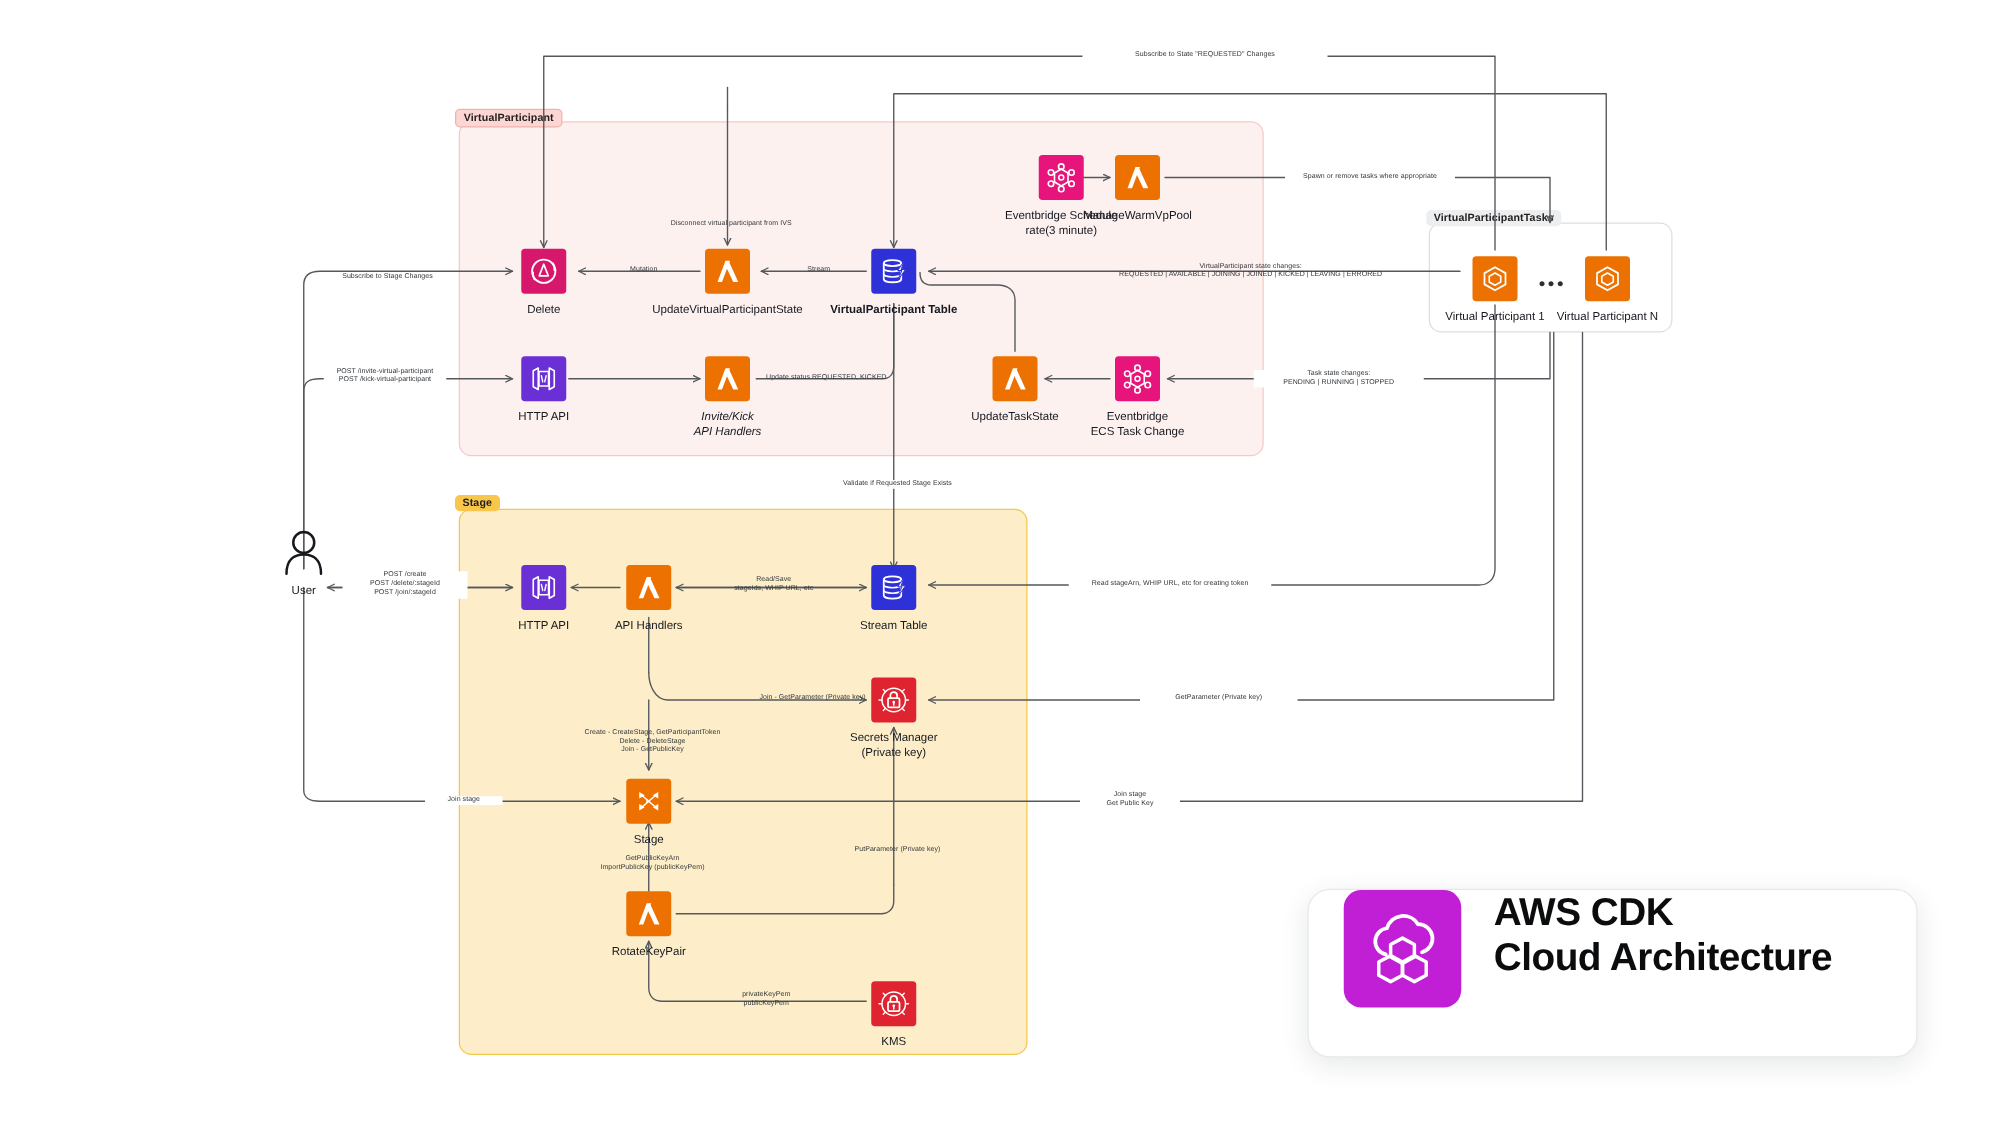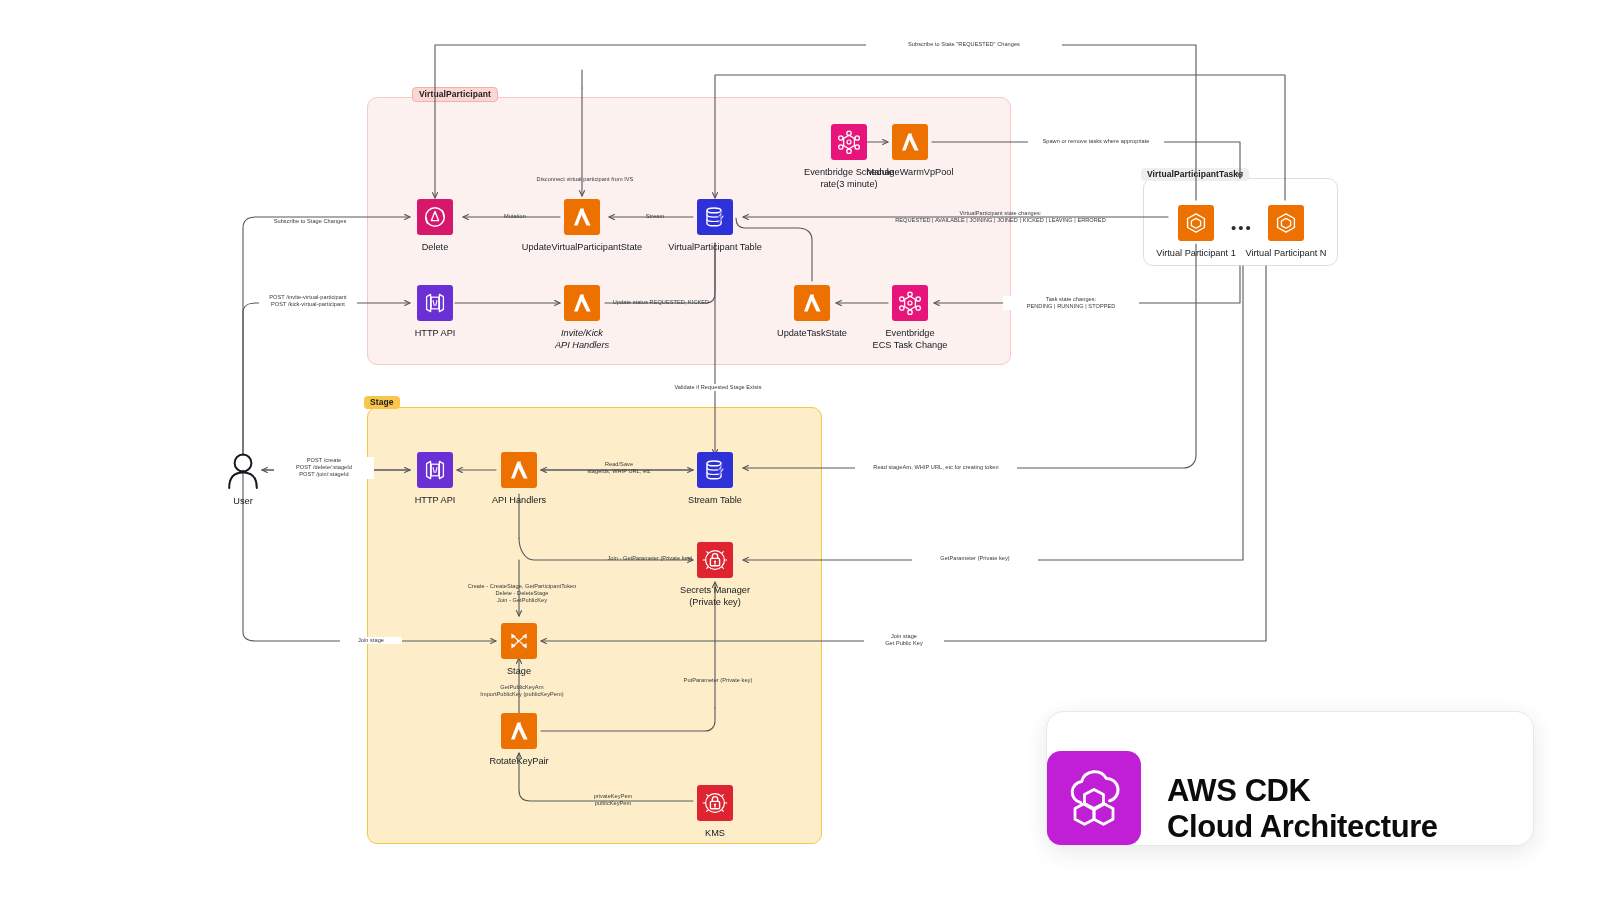--- a/index.html
+++ b/index.html
@@ -29,34 +29,34 @@
 
   .elabel{position:absolute;font-size:5.6px;line-height:7.2px;color:#34383c;
     text-align:center;white-space:pre;letter-spacing:.05px;
     background:#ffffff;padding:0 3px;}
   .elabel.ontint{background:transparent;}
 
   .dots{position:absolute;font-size:15px;letter-spacing:2px;color:#2b2f33;line-height:1;}
 
   #badge{position:absolute;left:1046px;top:711px;width:488px;height:135px;
     background:#ffffff;border:1px solid #e6e8ea;border-radius:18px;
-    box-shadow:0 6px 22px rgba(20,25,35,.10);display:flex;align-items:flex-end;gap:26px;
-    box-sizing:border-box;}
+    box-shadow:0 6px 22px rgba(20,25,35,.10);display:flex;align-items:flex-start;gap:26px;
+    padding-left:28px;box-sizing:border-box;}
   #badge .bicon{width:94px;height:94px;border-radius:14px;background:#c01fd6;
     display:flex;align-items:center;justify-content:center;flex:none;}
   #badge .btxt{font-size:31px;font-weight:700;line-height:36px;letter-spacing:-.4px;color:#0b0c0e;}
   #badge .btxt span{display:block;}
 </style>
 </head>
 <body>
 
 <div id="canvas">
 
   <div class="group vp" style="left:367px;top:97px;width:644px;height:268px;"></div>
-  <div class="grouptag vp" style="left:364px;top:87px;margin-left:48px;">VirtualParticipant</div>
+  <div class="grouptag vp" style="left:364px;top:87px;">VirtualParticipant</div>
 
   <div class="group tasks" style="left:1143px;top:178px;width:195px;height:88px;"></div>
   <div class="grouptag tasks" style="left:1141px;top:168px;">VirtualParticipantTasks</div>
 
   <div class="group stage" style="left:367px;top:407px;width:455px;height:437px;"></div>
   <div class="grouptag stage" style="left:364px;top:396px;">Stage</div>
 
   <svg id="wires" viewBox="0 0 1600 900" xmlns="http://www.w3.org/2000/svg">
     <defs>
       <marker id="ah" markerWidth="7" markerHeight="7" refX="6" refY="3.2" orient="auto" markerUnits="userSpaceOnUse">
@@ -121,21 +121,21 @@
 
       <path d="M715,708 L715,582" marker-end="url(#ah)"></path>
       <path d="M541,731 L705,731 C711,731 715,727 715,721 L715,708"></path>
 
       <path d="M519,713 L519,658" marker-end="url(#ah)"></path>
 
       <path d="M693,801 L530,801 C523,801 519,797 519,790 L519,753" marker-end="url(#ah)"></path>
     </g>
   </svg>
 
-  <div class="node" style="left:221px;top:453px;width:44px;">
+  <div class="node" style="left:221px;top:424px;width:44px;">
     <div class="icon" style="background:transparent;">
       <svg width="34" height="36" viewBox="0 0 34 36">
         <circle cx="17" cy="10" r="8.4" fill="none" stroke="#16191f" stroke-width="2"></circle>
         <path d="M3.2,35 C3.2,23.5 9.6,19.6 17,19.6 C24.4,19.6 30.8,23.5 30.8,35" fill="none" stroke="#16191f" stroke-width="2" stroke-linecap="round"></path>
       </svg>
     </div>
     <div class="nlabel">User</div>
   </div>
 
   <div class="node" style="left:417px;top:199px;width:36px;">
@@ -153,21 +153,21 @@
   <div class="node" style="left:564px;top:199px;width:36px;">
     <div class="icon" style="background:#ed7100;">
       <svg width="24" height="24" viewBox="0 0 24 24">
         <path d="M4,20.5 L10.4,3.5 L14,3.5 L7.6,20.5 Z" fill="#fff"></path>
         <path d="M11.2,9.2 L16.6,20.5 L20.6,20.5 L13.3,4.6 Z" fill="#fff"></path>
       </svg>
     </div>
     <div class="nlabel">UpdateVirtualParticipantState</div>
   </div>
 
-  <div class="node" style="left:697px;top:199px;width:36px;">
+  <div class="node" style="left:697px;top:199px;width:36px;font-weight:bold;">
     <div class="icon" style="background:#2f31d8;">
       <svg width="24" height="24" viewBox="0 0 24 24">
         <ellipse cx="11" cy="5.4" rx="7" ry="2.4" fill="none" stroke="#fff" stroke-width="1.4"></ellipse>
         <path d="M4,5.4 L4,18.4 C4,19.7 7.1,20.8 11,20.8 C14.9,20.8 18,19.7 18,18.4 L18,5.4" fill="none" stroke="#fff" stroke-width="1.4"></path>
         <path d="M4,9.8 C4,11.1 7.1,12.1 11,12.1 C14.9,12.1 18,11.1 18,9.8" fill="none" stroke="#fff" stroke-width="1.2"></path>
         <path d="M4,14.2 C4,15.5 7.1,16.5 11,16.5 C14.9,16.5 18,15.5 18,14.2" fill="none" stroke="#fff" stroke-width="1.2"></path>
         <path d="M20.6,3.2 L15.2,11.4 L18.6,11.4 L14.8,19.8 L21.4,10.6 L17.8,10.6 Z" fill="#fff" stroke="#2f31d8" stroke-width="0.8"></path>
       </svg>
     </div>
     <div class="nlabel">VirtualParticipant Table</div>

